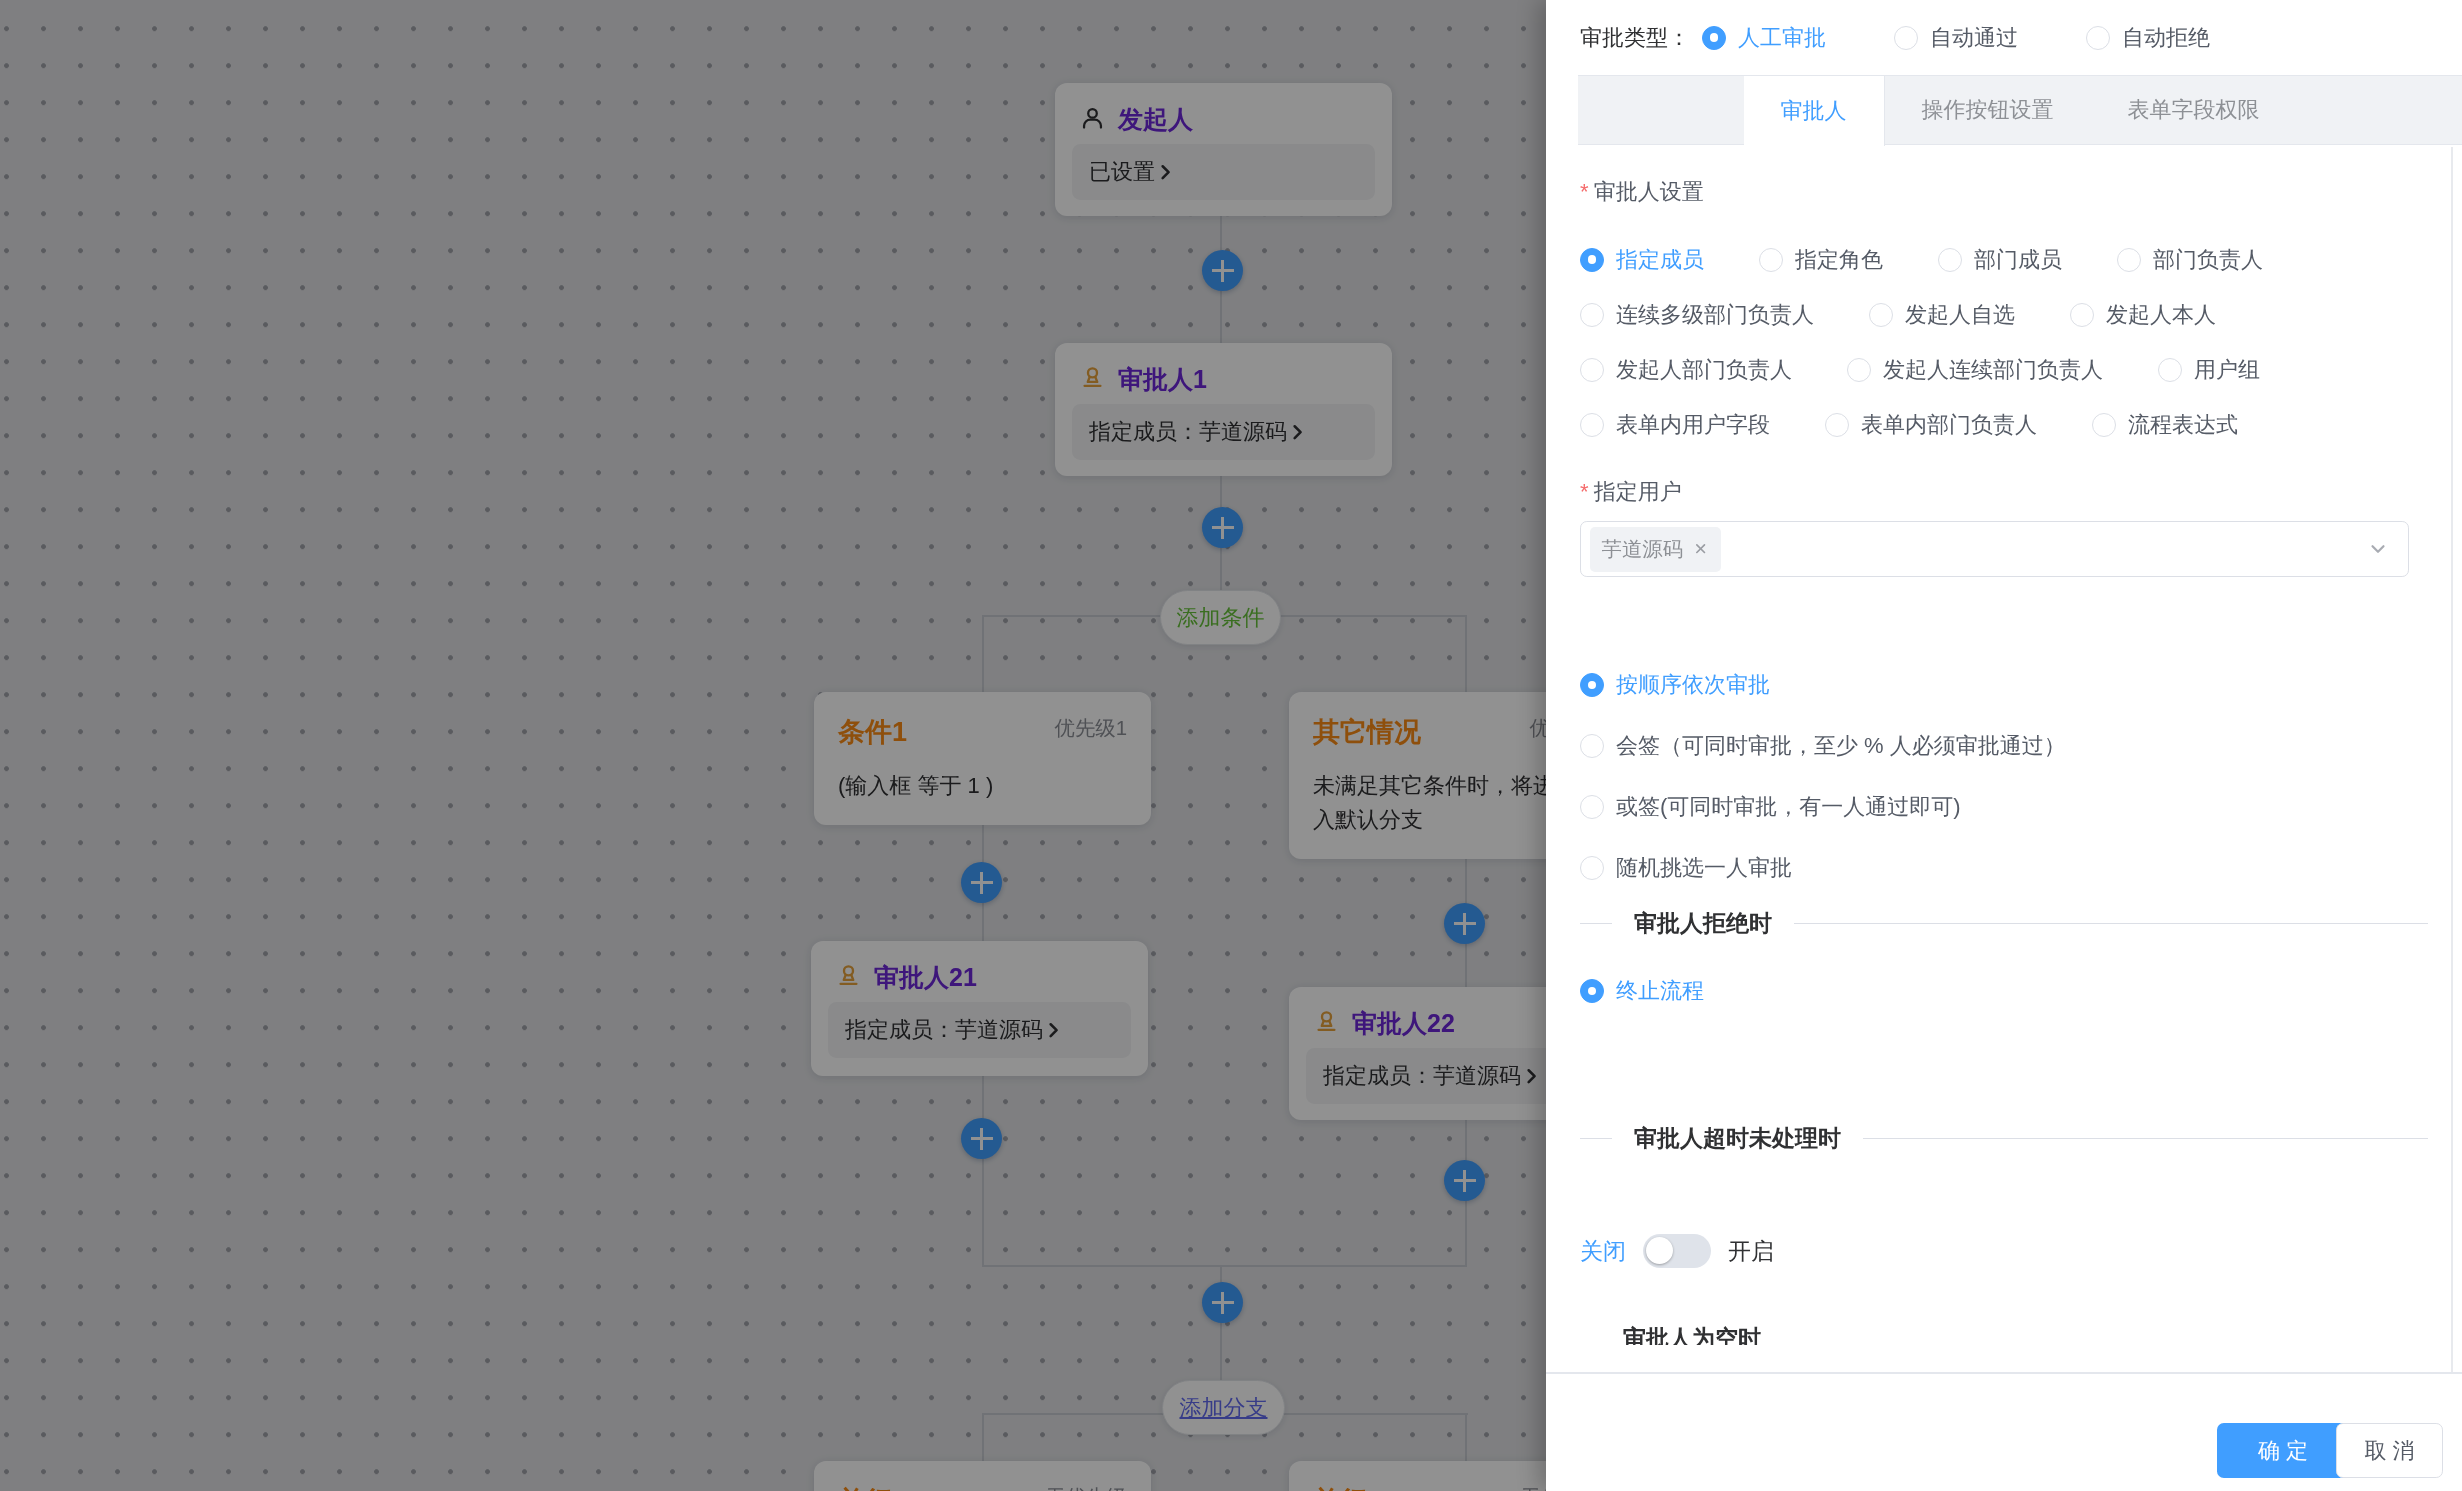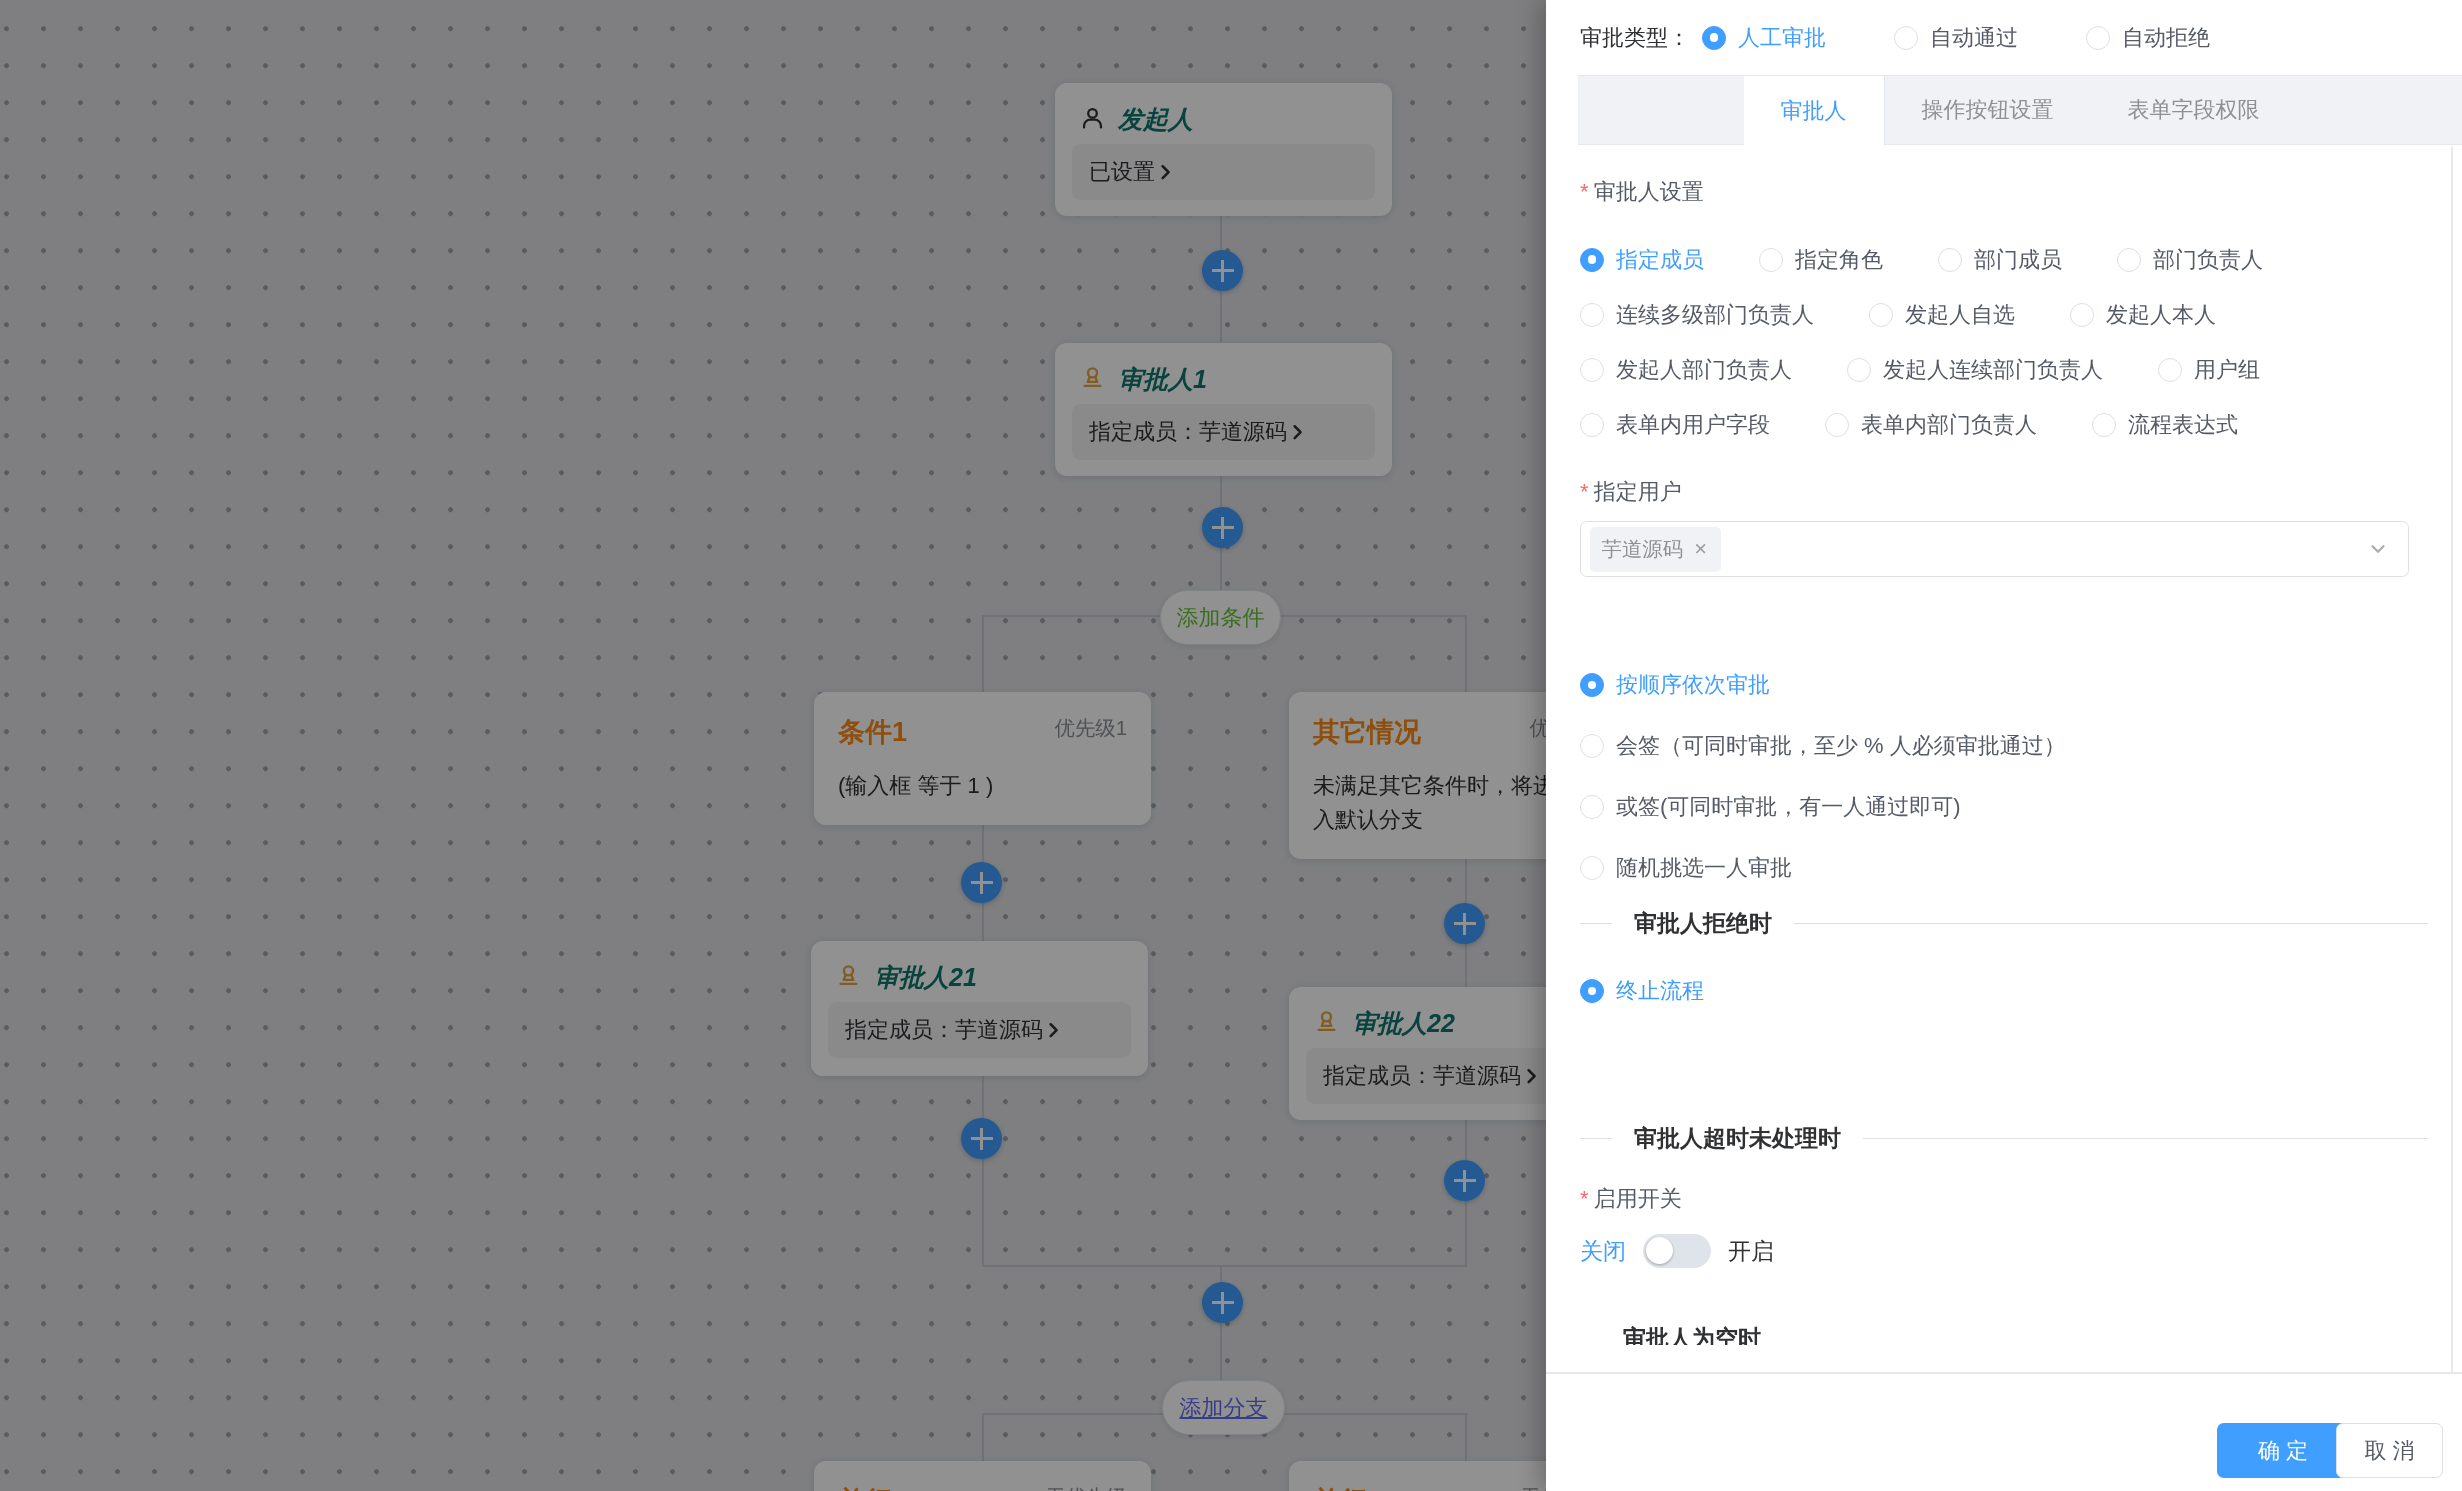--- a/index.html
+++ b/index.html
@@ -9,21 +9,21 @@
   
   .canvas{position:absolute;inset:0;background-color:#dfe0e3;
     background-image:radial-gradient(circle,#9ea0a7 2.1px,transparent 2.6px);
     background-size:37px 37px;background-position:25px 10.2px;}
   .hline,.vline{position:absolute;background:#c6c9cf;z-index:1;}
   .hline{height:1.7px;}
   .vline{width:1.7px;}
   .node{position:absolute;background:#fff;border-radius:12px;z-index:2;
     box-shadow:0 1.7px 8.5px rgba(20,30,60,.12);}
   .node-head{display:flex;align-items:center;gap:12px;padding:20.4px 24px 0 24px;}
-  .node-title{font-size:25px;font-weight:bold;color:#0f766e;font-style:italic;}
+  .node-title{font-size:25px;font-weight:bold;color:#6d28d9;}
   .node-inner{position:absolute;left:17px;right:17px;top:61px;height:56px;
     background:#f2f3f5;border-radius:8.5px;display:flex;align-items:center;
     justify-content:flex-start;padding:0 17px;font-size:22px;color:#303133;}
   .cond-head{display:flex;align-items:flex-start;justify-content:space-between;
     padding:22px 24px 0 24px;}
   .cond-title{font-size:27px;font-weight:bold;color:#fa8c16;}
   .cond-priority{font-size:20.4px;color:#8c8f96;}
   .cond-body{padding:19px 24px 0 24px;font-size:22px;color:#303133;line-height:34px;}
   .plus{position:absolute;width:41px;height:41px;border-radius:50%;background:#409eff;
     z-index:3;display:flex;align-items:center;justify-content:center;
@@ -365,23 +365,20 @@
           <span class="dot"></span>
           <span class="lab">终止流程</span>
         </span>
     </div>
 
     <div class="p-item sec-divider" style="top:1123px;">
       <span class="dash"></span>
       <span class="ttl">审批人超时未处理时</span>
       <span class="line"></span>
     </div>
-    <div class="p-item" style="top:1184px;">
-      <span class="f-label"><span class="star">*</span><span>启用开关</span></span>
-    </div>
     <div class="p-item switch-row" style="top:1234px;">
       <span style="color:#409eff;">关闭</span>
       <span class="switch">
           <span class="knob"></span>
         </span>
       <span style="color:#303133;">开启</span>
     </div>
 
     <div class="p-item" style="top:1323px;left:77px;font-size:23px;font-weight:bold;color:#303133;">
       <span>审批人为空时</span>

